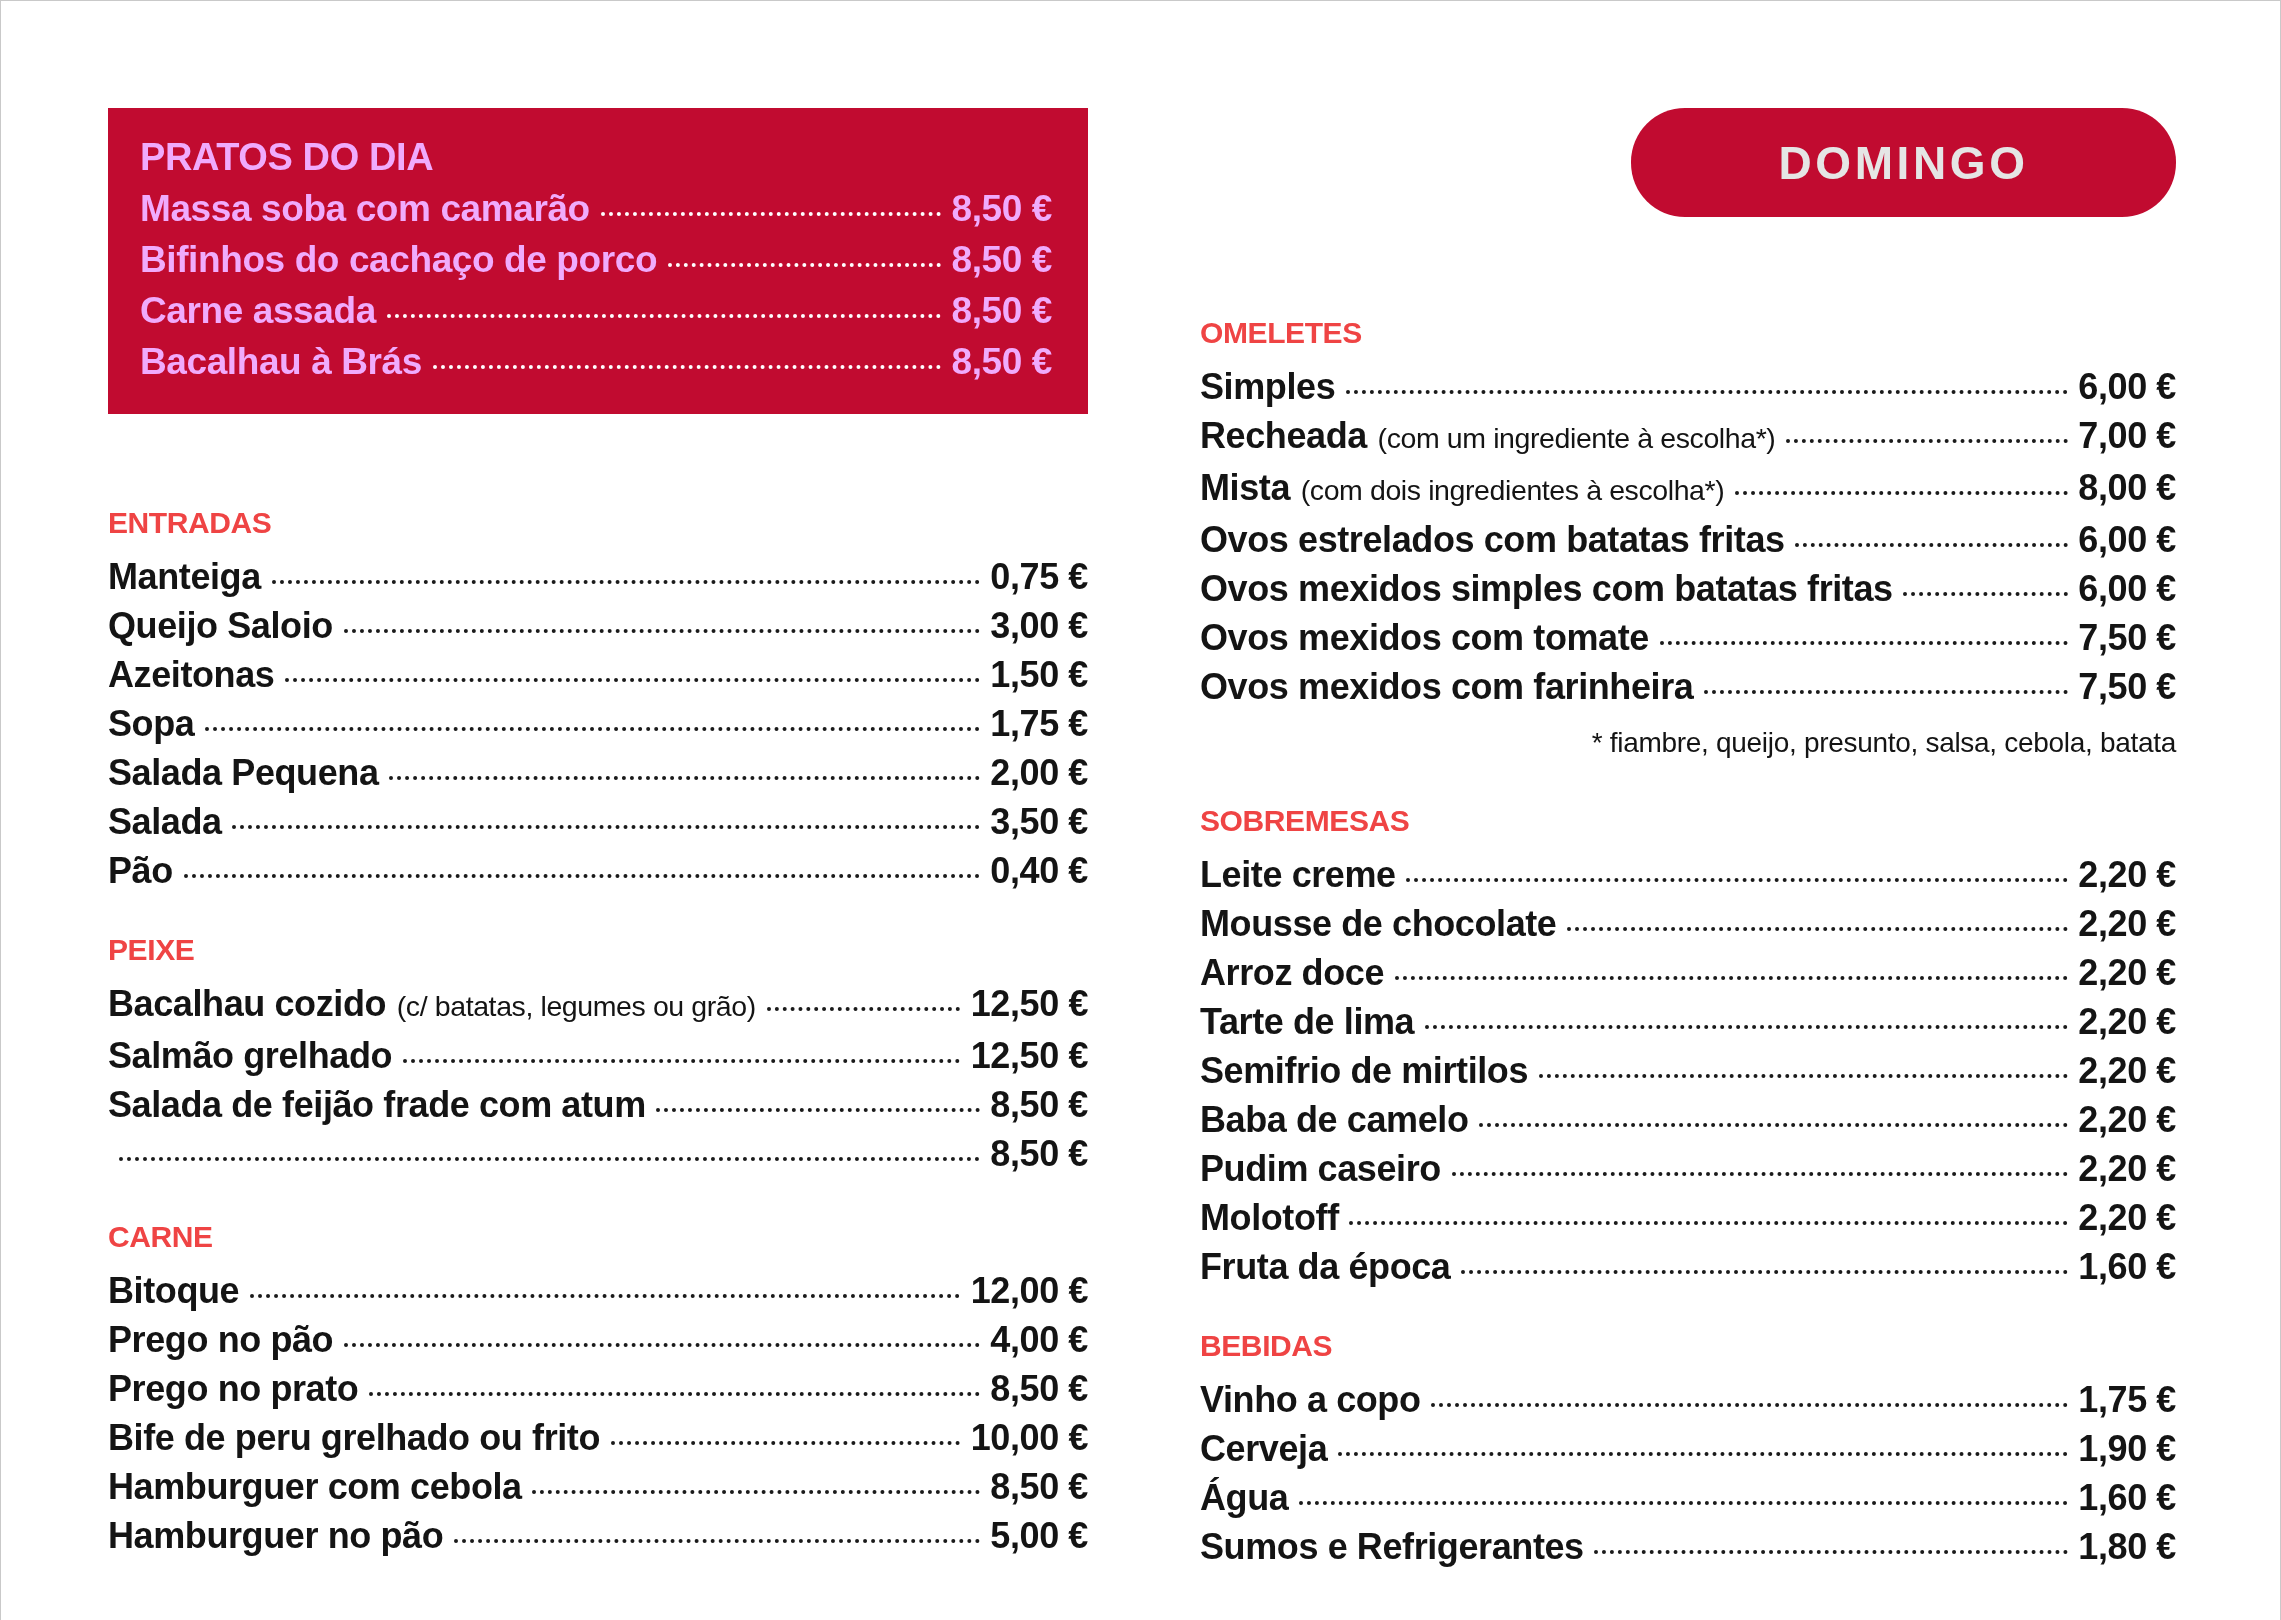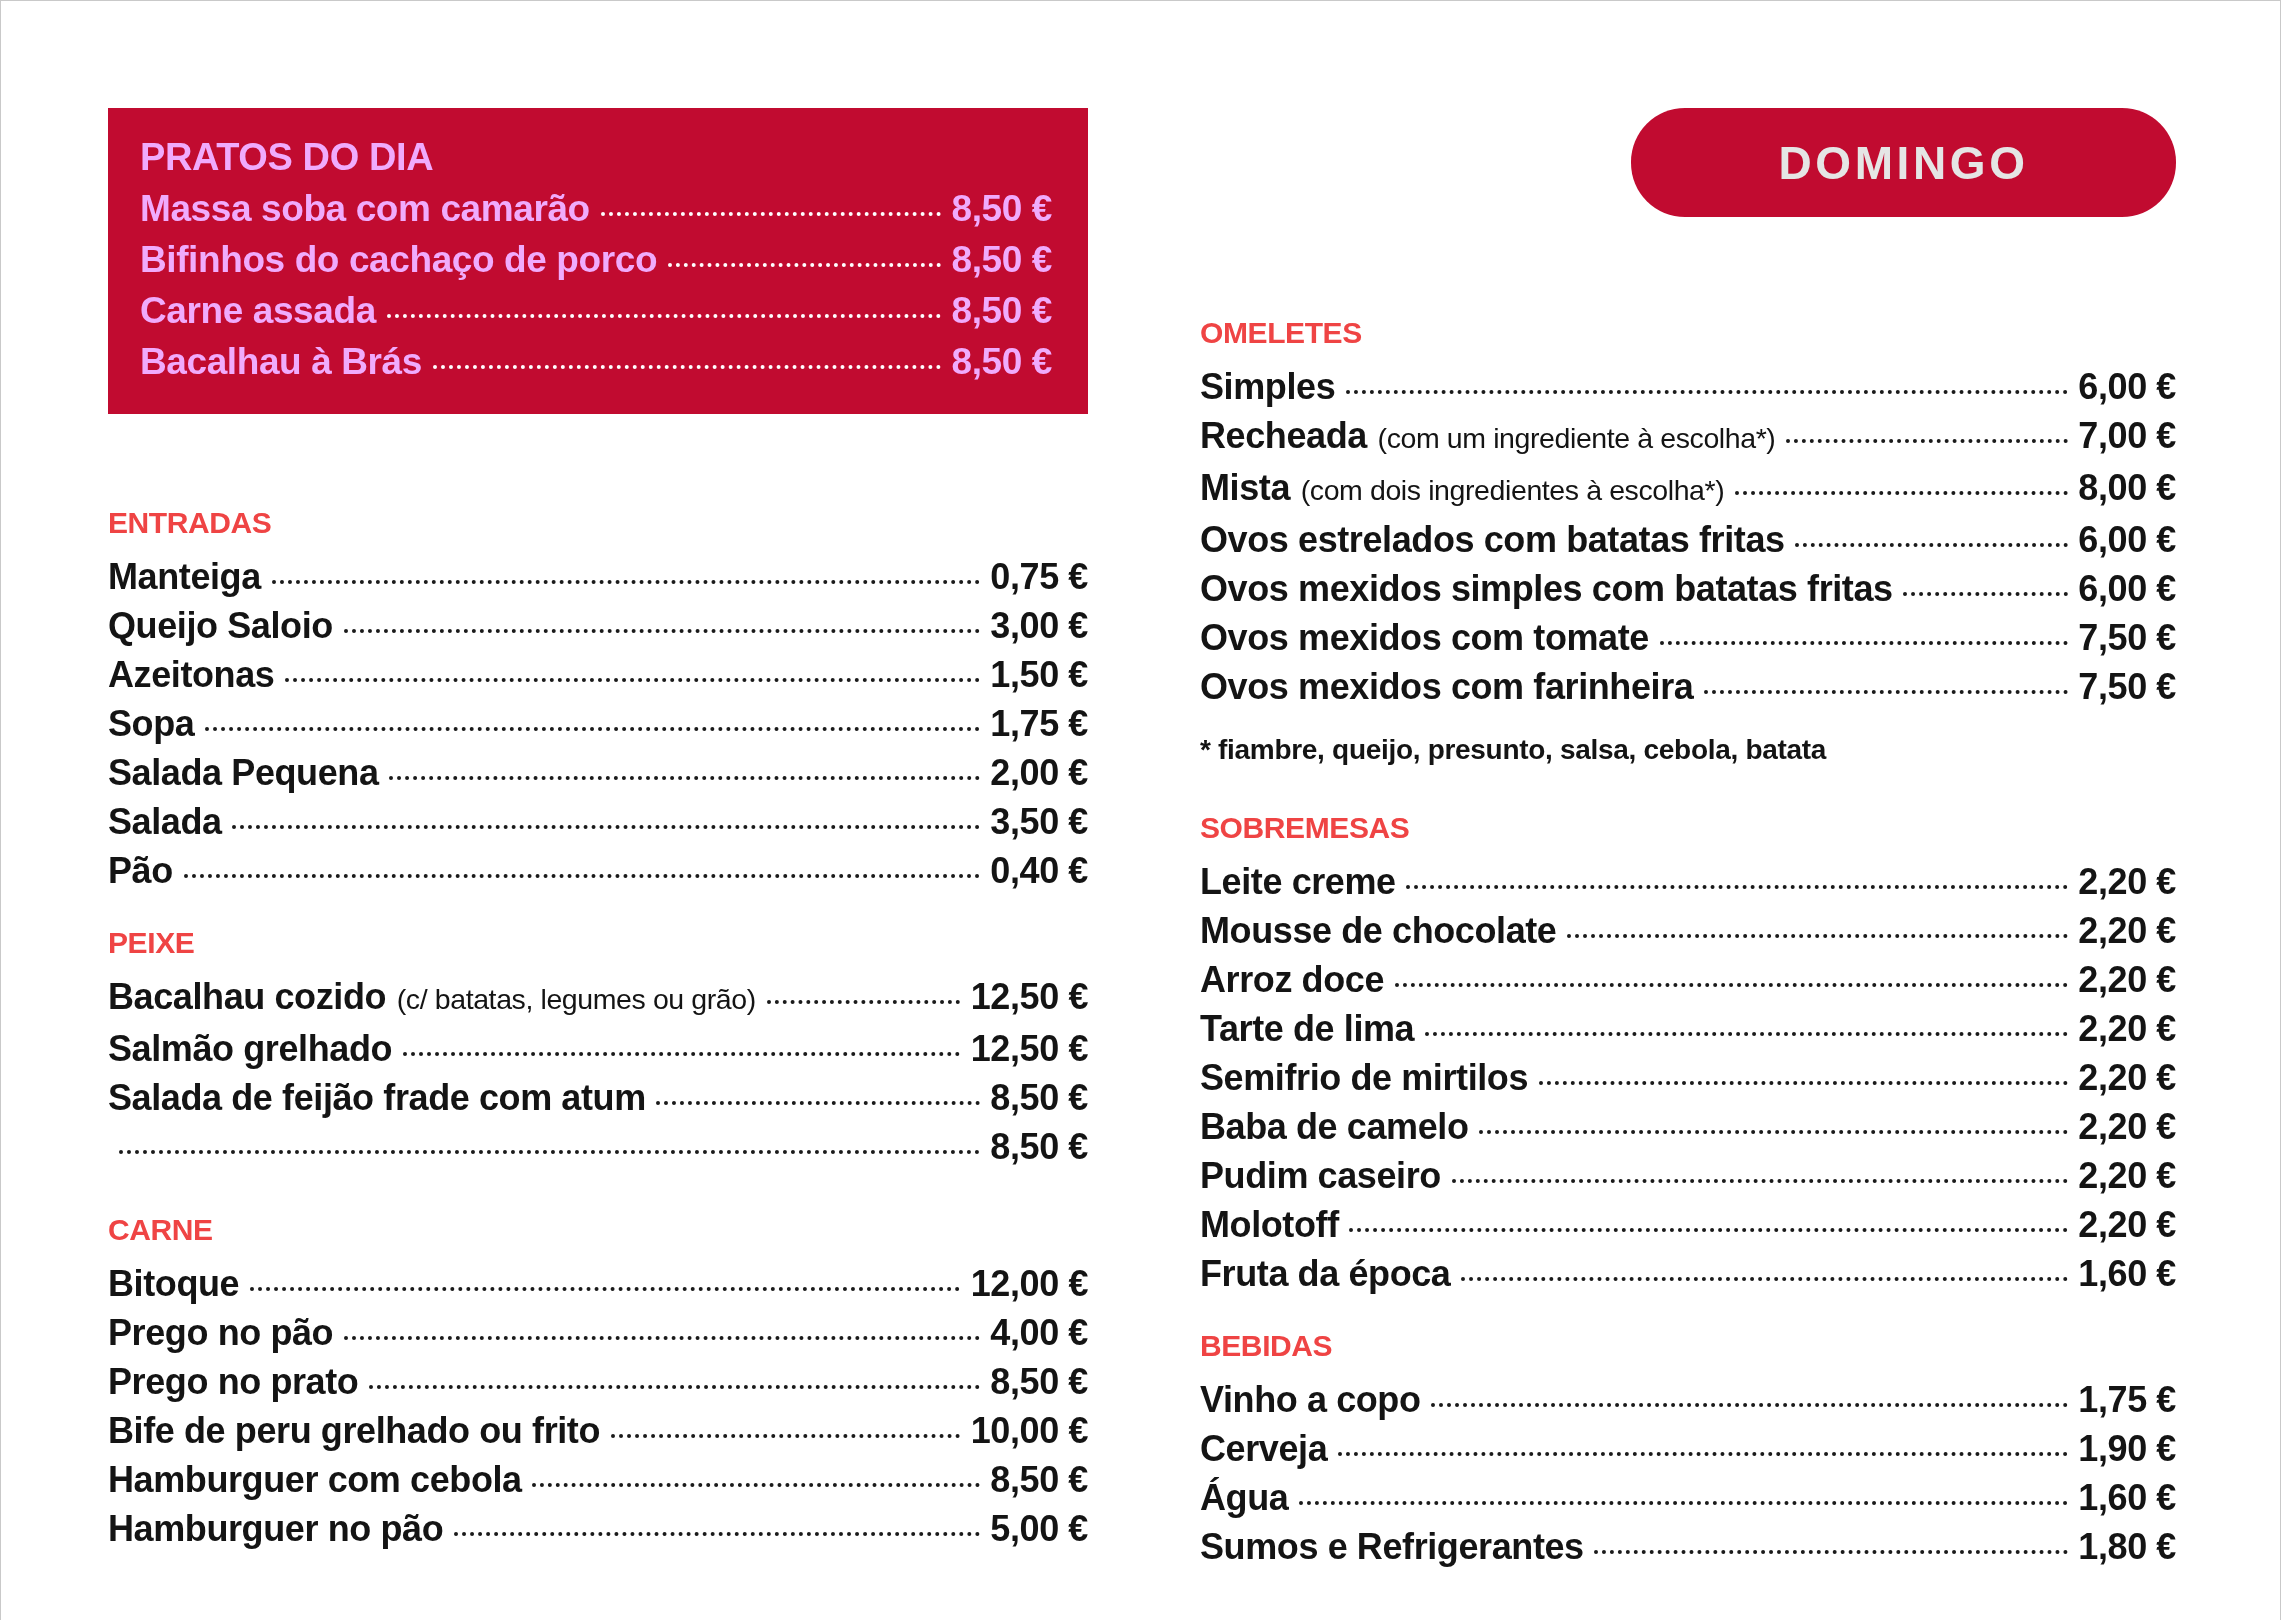--- a/index.html
+++ b/index.html
@@ -57,21 +57,21 @@
     color: #e5e5e5;
     font-size: 46px;
     font-weight: 700;
     letter-spacing: 3.6px;
     display: flex;
     align-items: center;
     justify-content: center;
   }
 
   
-  .section { margin-top: 25px; }
+  .section { margin-top: 32px; }
   .col-left .section-first { margin-top: 86px; }
   .col-right .section-first { margin-top: 93px; }
   .col-left .section-carne { margin-top: 36px; }
   .col-right .section-sobremesas { margin-top: 37px; }
   .section-title {
     color: #ef4444;
     font-size: 30px;
     font-weight: 700;
     line-height: 45px;
     letter-spacing: -0.4px;
@@ -102,25 +102,26 @@
     margin: 0 10.7px;
     position: relative;
     top: -5.3px;
     min-width: 27px;
   }
   .item-price {
     font-weight: 700;
     white-space: nowrap;
   }
   .footnote {
-    margin-top: 20px;
+    margin-top: 13px;
     font-size: 28px;
-    font-weight: 700;
+    font-weight: 400;
     line-height: 37px;
     letter-spacing: -0.3px;
+    text-align: right;
   }
 </style>
 </head>
 <body>
 
 <div class="page">
 
   <div class="col col-left">
     <div class="specials-box">
       <div class="specials-title">PRATOS DO DIA</div>

